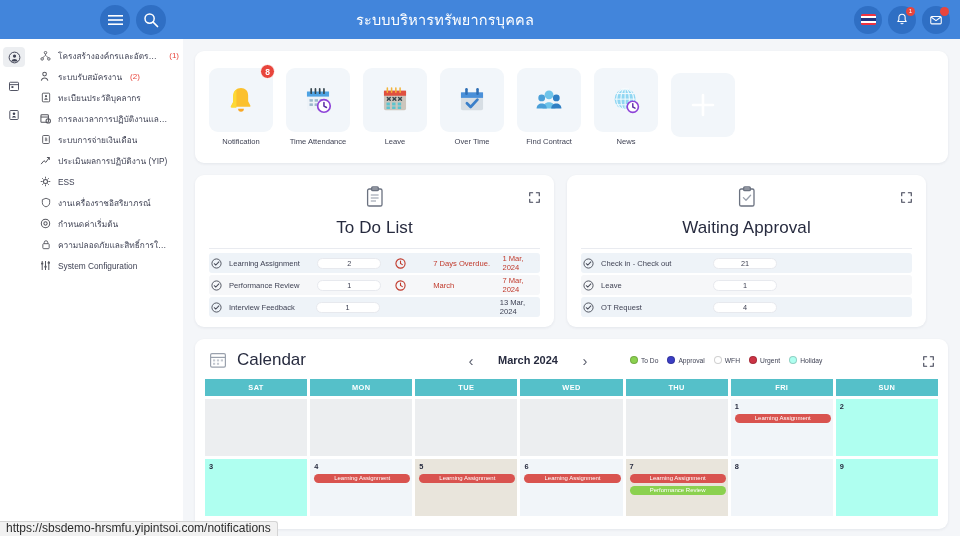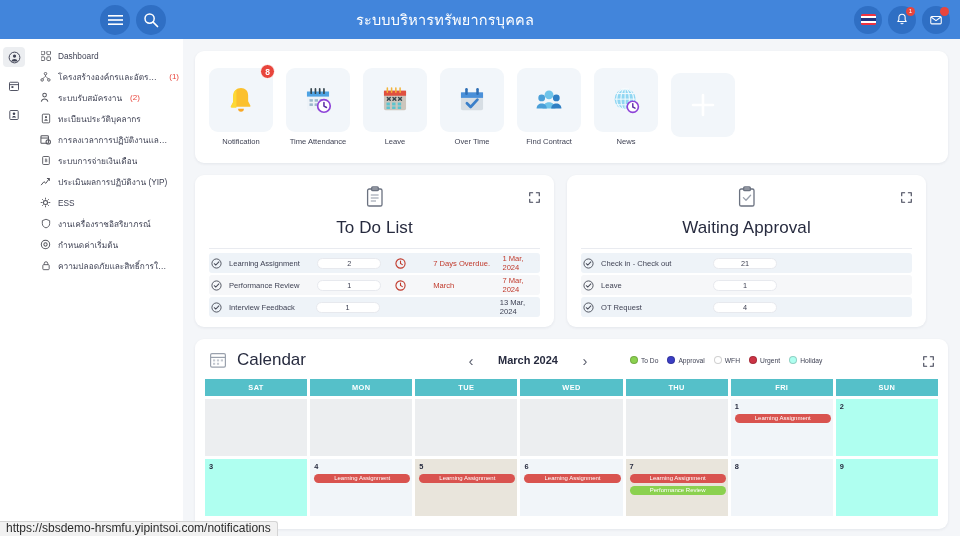--- a/index.html
+++ b/index.html
@@ -231,32 +231,20 @@
       <rect x="2.4" y="2" width="11.2" height="12" rx="1.2" fill="none" stroke="#3f4254" stroke-width="1.2"></rect>
       <circle cx="8" cy="6.4" r="1.7" fill="#3f4254"></circle>
       <path d="M5 11.4c.6-1.4 1.7-2.1 3-2.1s2.4.7 3 2.1z" fill="#3f4254"></path>
     </svg>
   </div>
 </div>
 
 <nav class="sidebar">
   <div class="nav-item">
     <span class="nav-ic">
-        <svg width="10" height="10" viewBox="0 0 12 12">
-          <rect x="0" y="0" width="4.4" height="4.4" rx="1" fill="none" stroke="#55565e" stroke-width="1.1"></rect>
-          <rect x="7" y="0" width="4.4" height="4.4" rx="1" fill="none" stroke="#55565e" stroke-width="1.1"></rect>
-          <rect x="0" y="7" width="4.4" height="4.4" rx="1" fill="none" stroke="#55565e" stroke-width="1.1"></rect>
-          <rect x="7" y="7" width="4.4" height="4.4" rx="1" fill="none" stroke="#55565e" stroke-width="1.1"></rect>
-        </svg>
-      </span>
-    <span class="nav-label">Dashboard</span>
-    <span class="nav-count"></span>
-  </div>
-  <div class="nav-item">
-    <span class="nav-ic">
         <svg width="11" height="10" viewBox="0 0 12 12">
           <circle cx="6" cy="2" r="1.5" fill="none" stroke="#55565e" stroke-width="1.1"></circle>
           <circle cx="2" cy="9.5" r="1.5" fill="none" stroke="#55565e" stroke-width="1.1"></circle>
           <circle cx="10" cy="9.5" r="1.5" fill="none" stroke="#55565e" stroke-width="1.1"></circle>
           <path d="M6 3.6v2M2.6 8.4 5.4 5.4M9.4 8.4 6.6 5.4" stroke="#55565e" stroke-width="1"></path>
         </svg>
       </span>
     <span class="nav-label">โครงสร้างองค์กรและอัตรากำลัง</span>
     <span class="nav-count">(1)</span>
   </div>
@@ -342,20 +330,32 @@
     <span class="nav-count"></span>
   </div>
   <div class="nav-item">
     <span class="nav-ic">
         <svg width="10" height="11" viewBox="0 0 12 12">
           <rect x="2.2" y="5" width="7.6" height="6" rx="1" fill="none" stroke="#55565e" stroke-width="1.1"></rect>
           <path d="M3.9 5V3.6a2.1 2.1 0 0 1 4.2 0V5" fill="none" stroke="#55565e" stroke-width="1.1"></path>
         </svg>
       </span>
     <span class="nav-label">ความปลอดภัยและสิทธิ์การใช้งาน</span>
+    <span class="nav-count"></span>
+  </div>
+  <div class="nav-item">
+    <span class="nav-ic">
+        <svg width="11" height="11" viewBox="0 0 12 12">
+          <path d="M2.4 1v10M6 1v10M9.6 1v10" stroke="#55565e" stroke-width="1.1"></path>
+          <rect x="1.2" y="3" width="2.4" height="1.8" fill="#55565e"></rect>
+          <rect x="4.8" y="6.4" width="2.4" height="1.8" fill="#55565e"></rect>
+          <rect x="8.4" y="2.2" width="2.4" height="1.8" fill="#55565e"></rect>
+        </svg>
+      </span>
+    <span class="nav-label">System Configuration</span>
     <span class="nav-count"></span>
   </div>
 </nav>
 
 <div class="main">
 
   <div class="card tiles">
     <div class="tile">
       <div class="tile-box">
         <svg width="34" height="34" viewBox="0 0 40 40">

